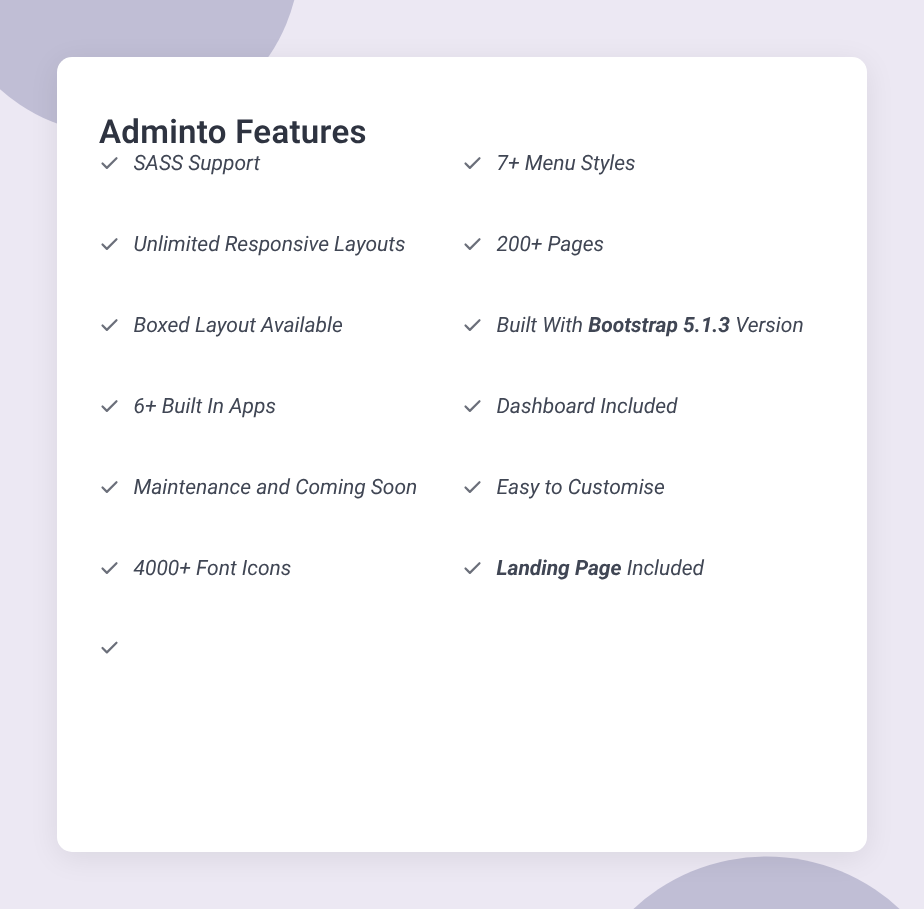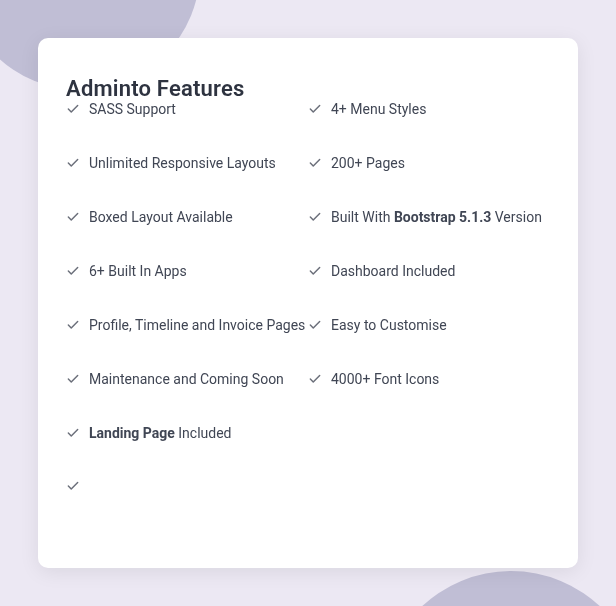--- a/index.html
+++ b/index.html
@@ -54,20 +54,21 @@
       grid-template-columns: 1fr 1fr;
       column-gap: 0px;
       row-gap: 38px;
     }
     .feature-item {
       display: flex;
       align-items: center;
       gap: 9px;
       font-size: 14px;
       color: #404654;
+      font-style: italic;
     }
     .feature-item.full-width {
       grid-column: 1 / -1;
     }
     .check-icon {
       color: #6b6f7a;
       flex-shrink: 0;
       width: 14px;
       height: 14px;
     }
@@ -88,21 +89,21 @@
       <div class="feature-item">
         <svg class="check-icon" viewBox="0 0 24 24" fill="none" stroke="currentColor" stroke-width="2.5" stroke-linecap="round" stroke-linejoin="round">
           <polyline points="20 6 9 17 4 12"></polyline>
         </svg>
         <span class="feature-text">SASS Support</span>
       </div>
       <div class="feature-item">
         <svg class="check-icon" viewBox="0 0 24 24" fill="none" stroke="currentColor" stroke-width="2.5" stroke-linecap="round" stroke-linejoin="round">
           <polyline points="20 6 9 17 4 12"></polyline>
         </svg>
-        <span class="feature-text">4+ Menu Styles</span>
+        <span class="feature-text">7+ Menu Styles</span>
       </div>
       <div class="feature-item">
         <svg class="check-icon" viewBox="0 0 24 24" fill="none" stroke="currentColor" stroke-width="2.5" stroke-linecap="round" stroke-linejoin="round">
           <polyline points="20 6 9 17 4 12"></polyline>
         </svg>
         <span class="feature-text">Unlimited Responsive Layouts</span>
       </div>
       <div class="feature-item">
         <svg class="check-icon" viewBox="0 0 24 24" fill="none" stroke="currentColor" stroke-width="2.5" stroke-linecap="round" stroke-linejoin="round">
           <polyline points="20 6 9 17 4 12"></polyline>
@@ -130,33 +131,27 @@
       <div class="feature-item">
         <svg class="check-icon" viewBox="0 0 24 24" fill="none" stroke="currentColor" stroke-width="2.5" stroke-linecap="round" stroke-linejoin="round">
           <polyline points="20 6 9 17 4 12"></polyline>
         </svg>
         <span class="feature-text">Dashboard Included</span>
       </div>
       <div class="feature-item">
         <svg class="check-icon" viewBox="0 0 24 24" fill="none" stroke="currentColor" stroke-width="2.5" stroke-linecap="round" stroke-linejoin="round">
           <polyline points="20 6 9 17 4 12"></polyline>
         </svg>
-        <span class="feature-text">Profile, Timeline and Invoice Pages</span>
+        <span class="feature-text">Maintenance and Coming Soon</span>
       </div>
       <div class="feature-item">
         <svg class="check-icon" viewBox="0 0 24 24" fill="none" stroke="currentColor" stroke-width="2.5" stroke-linecap="round" stroke-linejoin="round">
           <polyline points="20 6 9 17 4 12"></polyline>
         </svg>
         <span class="feature-text">Easy to Customise</span>
-      </div>
-      <div class="feature-item">
-        <svg class="check-icon" viewBox="0 0 24 24" fill="none" stroke="currentColor" stroke-width="2.5" stroke-linecap="round" stroke-linejoin="round">
-          <polyline points="20 6 9 17 4 12"></polyline>
-        </svg>
-        <span class="feature-text">Maintenance and Coming Soon</span>
       </div>
       <div class="feature-item">
         <svg class="check-icon" viewBox="0 0 24 24" fill="none" stroke="currentColor" stroke-width="2.5" stroke-linecap="round" stroke-linejoin="round">
           <polyline points="20 6 9 17 4 12"></polyline>
         </svg>
         <span class="feature-text">4000+ Font Icons</span>
       </div>
       <div class="feature-item">
         <svg class="check-icon" viewBox="0 0 24 24" fill="none" stroke="currentColor" stroke-width="2.5" stroke-linecap="round" stroke-linejoin="round">
           <polyline points="20 6 9 17 4 12"></polyline>

